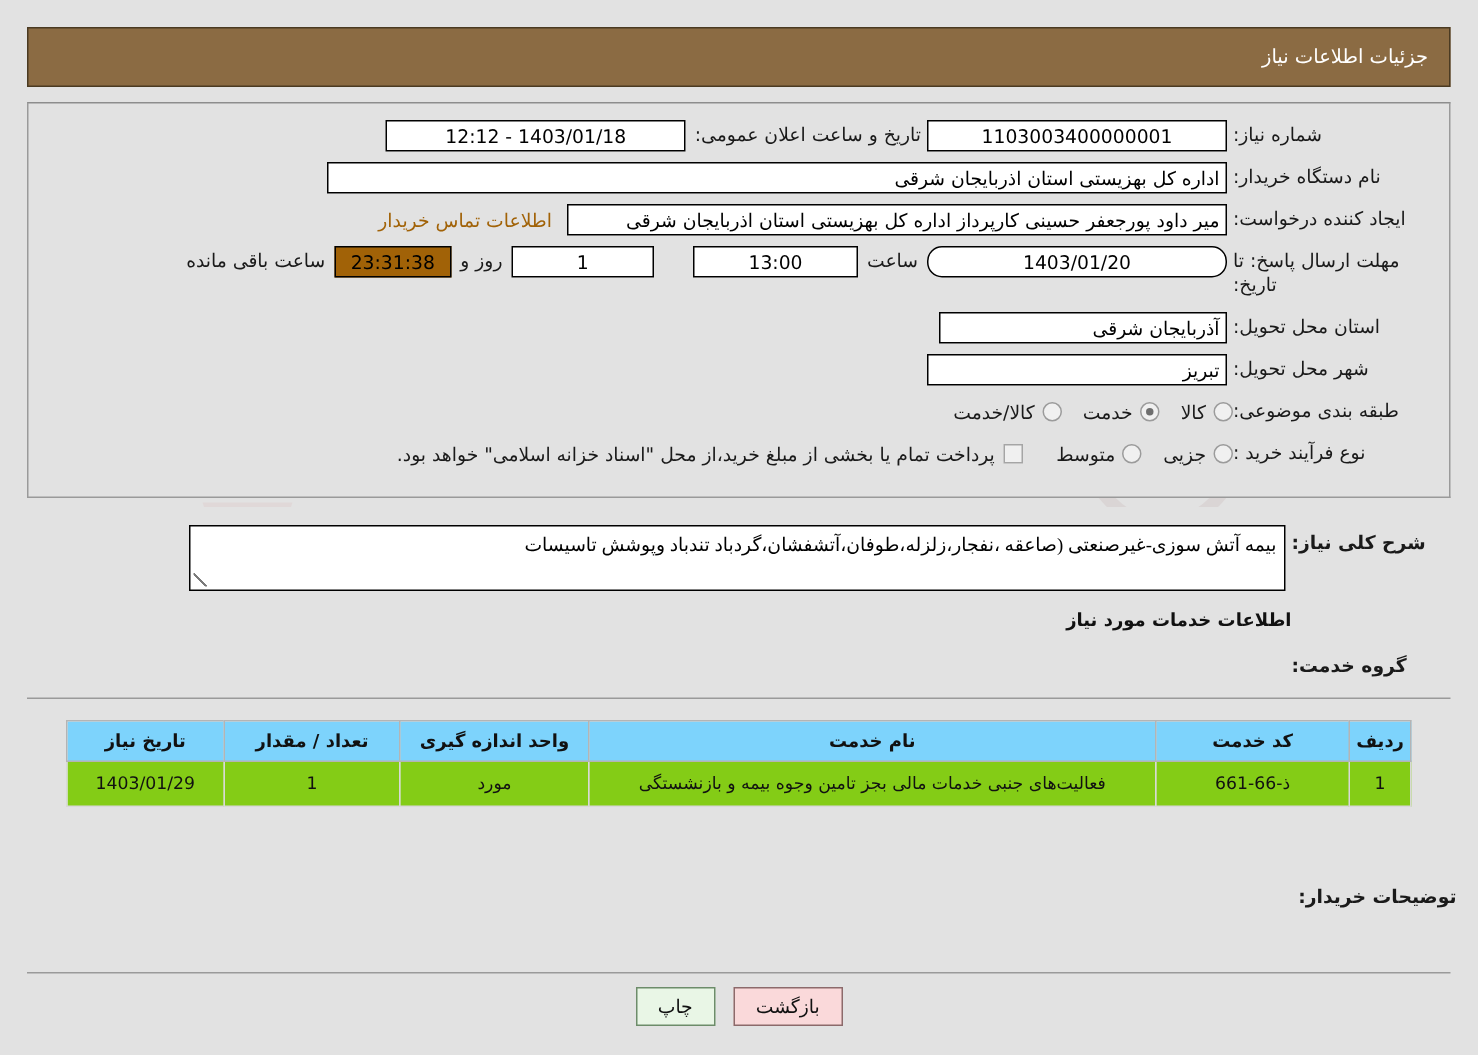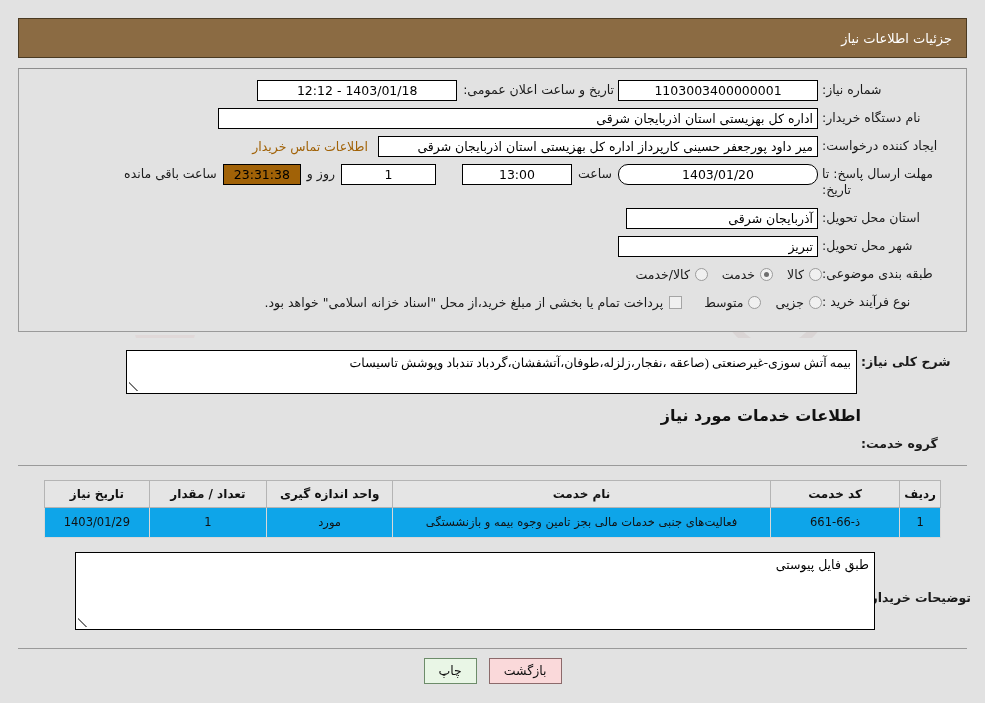--- a/index.html
+++ b/index.html
@@ -143,45 +143,45 @@
     position: absolute;
     left: 2px; bottom: 2px;
     width: 9px; height: 9px;
     background:
       linear-gradient(45deg, transparent 0 42%, #7a7a7a 42% 52%, transparent 52% 100%);
   }
 
   
   .section-head {
     position: absolute;
-    font-size: 16px;
+    font-size: 12px;
     font-weight: bold;
     color: #111;
   }
   .bold-lbl { font-weight: bold; }
 
   
   table.items {
     position: absolute;
     border-collapse: collapse;
     font-size: 12px;
     background: #fff;
   }
   table.items th {
-    background: #e5e5e5;
+    background: #7dd3fc;
     border: 1px solid #b4b4b4;
     color: #111;
     font-weight: bold;
     font-size: 12px;
     padding: 6px 4px;
     text-align: center;
     white-space: nowrap;
   }
   table.items td {
-    background: #0ea5e9;
+    background: #84cc16;
     border: 1px solid #d8d8d8;
     color: #111;
     font-size: 11.5px;
     padding: 6px 6px;
     text-align: center;
     line-height: 1.5;
   }
 
   
   .btn {
@@ -346,21 +346,20 @@
         <td>فعالیت‌های جنبی خدمات مالی بجز تامین وجوه بیمه و بازنشستگی</td>
         <td>مورد</td>
         <td>1</td>
         <td>1403/01/29</td>
       </tr>
     </tbody>
   </table>
 
   <div style="position:absolute; top:552px; right:14px; left:18px; display:flex; align-items:flex-start;">
     <span class="lbl bold-lbl" style="width:92px; display:inline-block; padding-top:38px;">توضیحات خریدار:</span>
-    <span class="ta" style="width:800px; height:78px; margin-right:4px; display:block;">طبق فایل پیوستی</span>
   </div>
 
   <div style="position:absolute; top:648px; left:18px; right:18px; border-bottom:1px solid #9a9a9a;"></div>
 
   <div class="btn-bar">
     <button class="btn btn-back">بازگشت</button>
     <button class="btn btn-print">چاپ</button>
   </div>
 
 </div>

